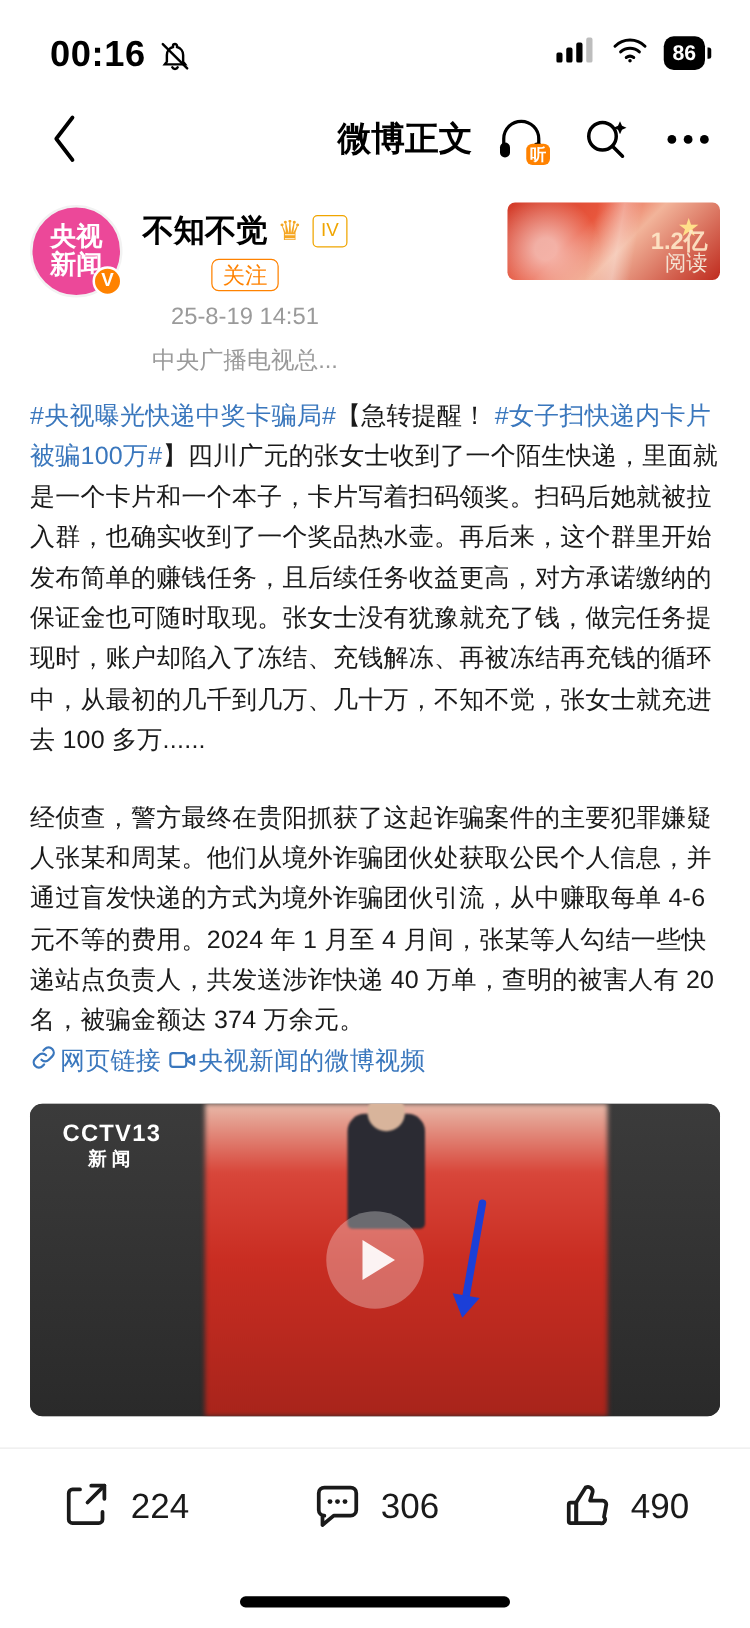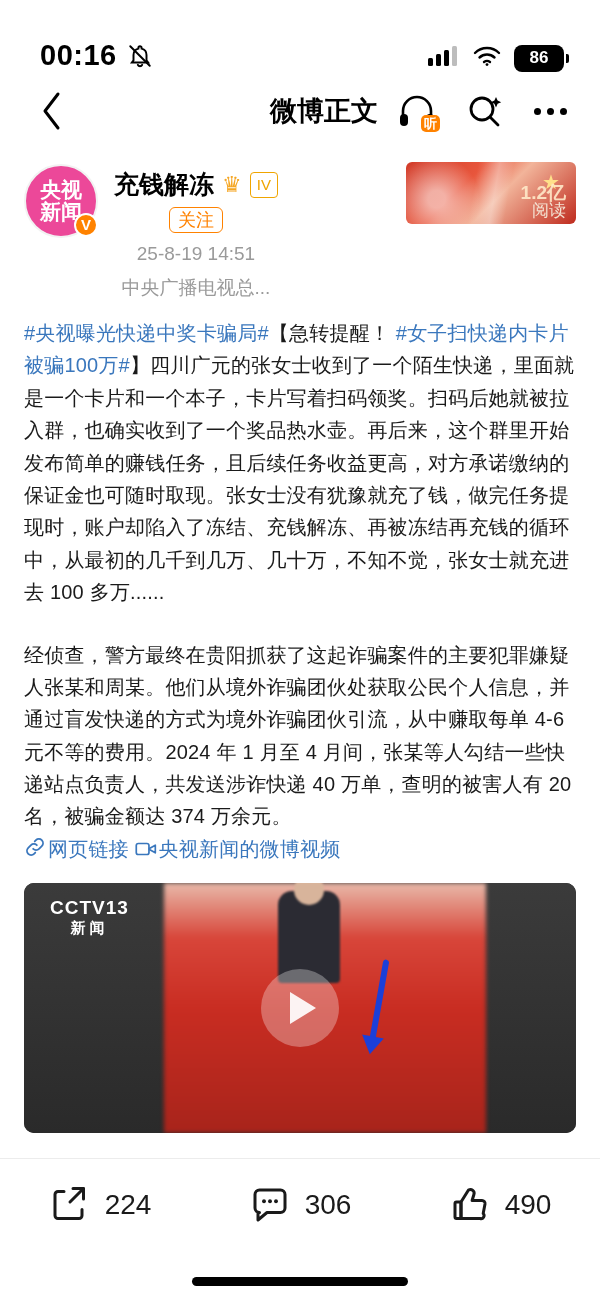--- a/index.html
+++ b/index.html
@@ -11,21 +11,21 @@
     font-family: "Liberation Sans", "DejaVu Sans", sans-serif;
     color: #111;
     overflow: hidden;
     position: relative;
   }
 
   
   .statusbar {
     height: 72px;
     display: flex;
-    align-items: flex-end;
+    align-items: flex-start;
     justify-content: space-between;
     padding: 28px 36px 0 40px;
   }
   .sb-left {
     display: flex;
     align-items: center;
     gap: 10px;
   }
   .sb-time {
     font-size: 29px;
@@ -38,21 +38,21 @@
     width: 26px;
     height: 26px;
     display: inline-block;
   }
   .sb-right {
     display: flex;
     align-items: center;
     gap: 12px;
   }
   .battery {
-    width: 50px;
+    width: 33px;
     height: 27px;
     border-radius: 8px;
     background: #000;
     color: #fff;
     font-size: 17px;
     font-weight: 700;
     display: flex;
     align-items: center;
     justify-content: center;
     position: relative;
@@ -445,21 +445,21 @@
 </div>
 
 <div class="author-row">
   <div class="avatar">
     <span>央视</span>
     <span>新闻</span>
     <span class="v">V</span>
   </div>
   <div class="author-meta">
     <div class="author-name-line">
-      <span class="author-name">充钱解冻</span>
+      <span class="author-name">不知不觉</span>
       <span class="crown">♛</span>
       <span class="level-badge">IV</span>
     </div>
     <div class="sub-line">
       <span class="follow-pill">关注</span>
       <span>25-8-19 14:51</span>
       <span>中央广播电视总...</span>
     </div>
   </div>
   <div class="read-thumb">

